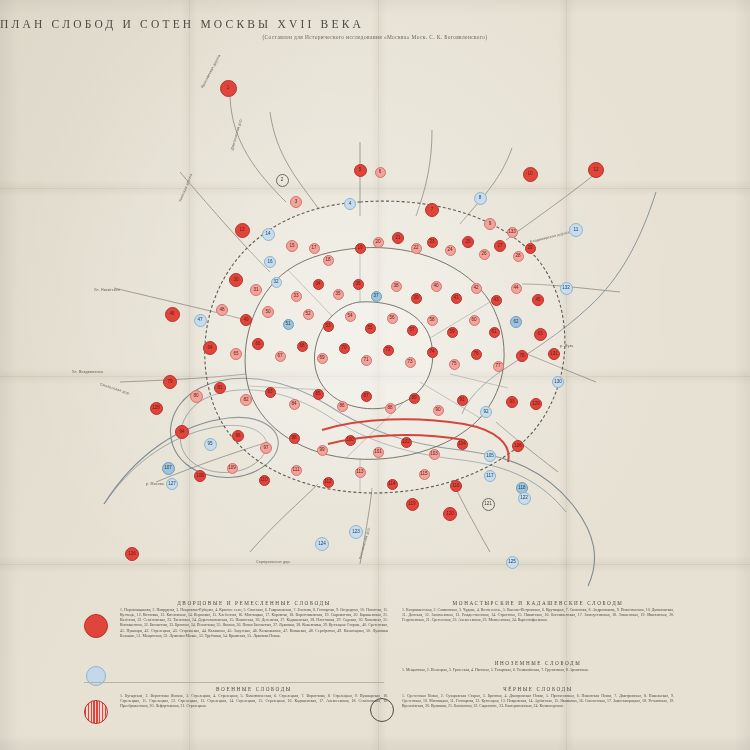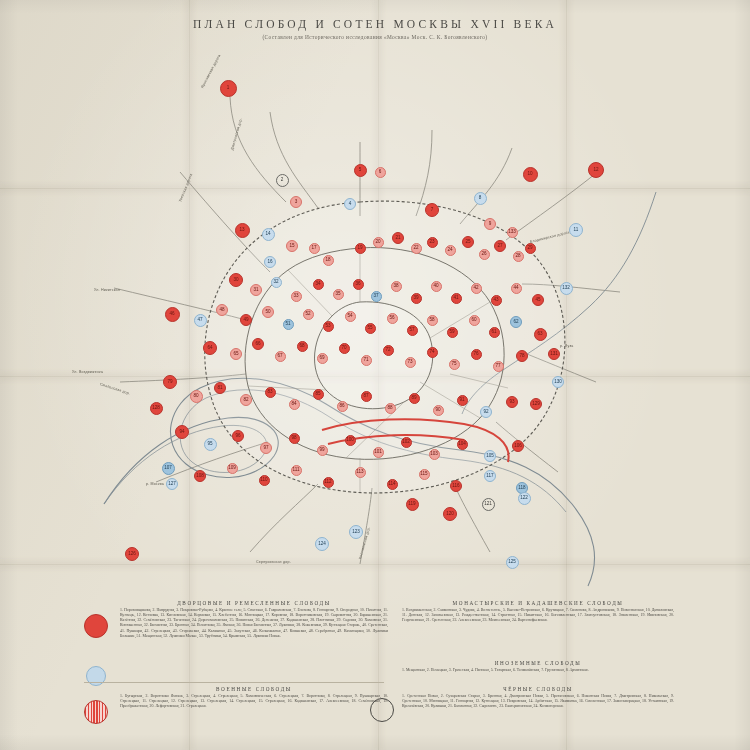--- a/index.html
+++ b/index.html
@@ -18,21 +18,21 @@
       #e6e1d3;
   }
   
   .crease{position:absolute;background:rgba(120,110,90,.16);}
   .crease.v{width:1px;top:0;bottom:0;box-shadow:0 0 6px 2px rgba(160,150,130,.18);}
   .crease.h{height:1px;left:0;right:0;box-shadow:0 0 6px 2px rgba(160,150,130,.18);}
   .shade{position:absolute;pointer-events:none;}
 
   
   #title{
-    position:absolute;left:0;right:0;top:18px;text-align:center;
+    position:absolute;left:0;right:0;top:18px;
     font-size:11.5px;letter-spacing:3.2px;color:#4b4a46;
     font-family:"Liberation Serif", serif;
   }
   #subtitle{
     position:absolute;left:0;right:0;top:34px;text-align:center;
     font-size:5.4px;letter-spacing:.4px;color:#6a665e;
   }
 
   
   #map{position:absolute;left:60px;top:52px;width:640px;height:545px;}

